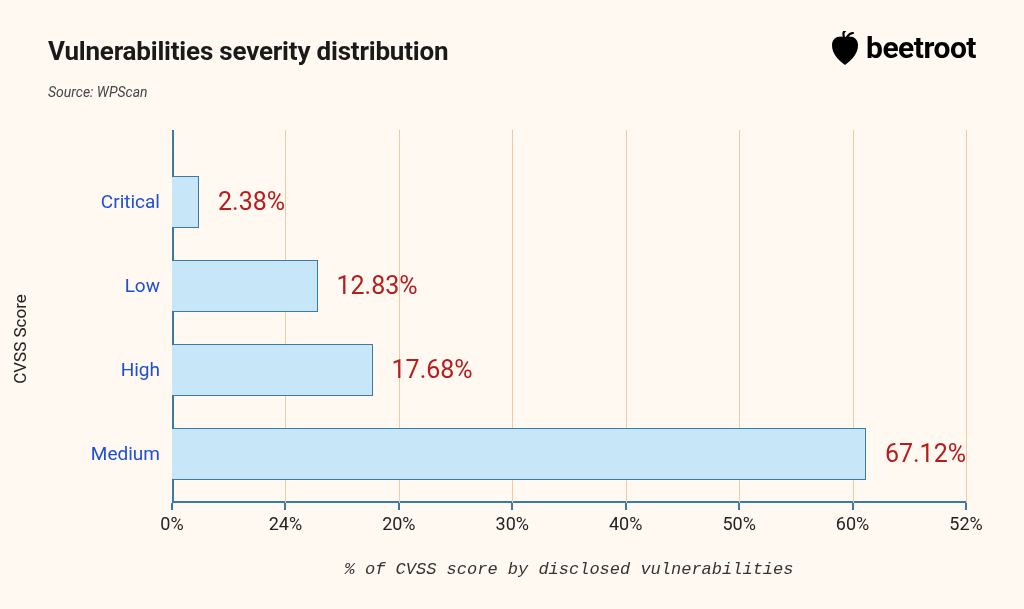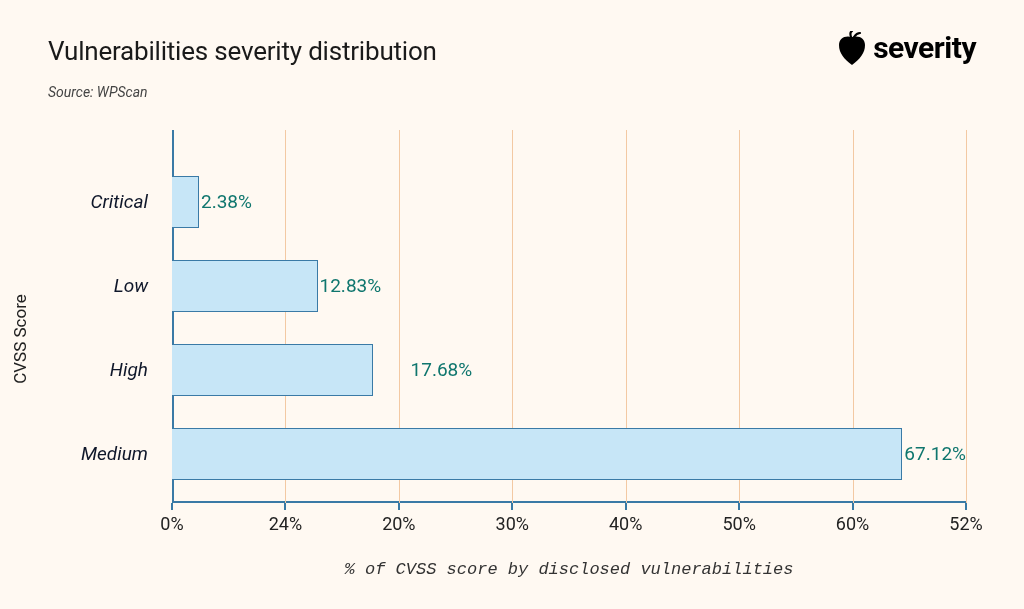--- a/index.html
+++ b/index.html
@@ -13,21 +13,21 @@
   }
   .header {
     display: flex;
     justify-content: space-between;
     align-items: flex-start;
     padding: 36px 48px 0 48px;
   }
   .title-block { }
   .chart-title {
     font-size: 26px;
-    font-weight: 400;
+    font-weight: 700;
     color: #1a1a1a;
     letter-spacing: -0.2px;
   }
   .chart-source {
     font-size: 14px;
     font-style: italic;
     color: #444;
     margin-top: 18px;
   }
   .logo {
@@ -113,52 +113,51 @@
   }
   .row {
     position: absolute;
     left: 0; right: 0;
     display: flex;
     align-items: center;
   }
   .cat-label {
     position: absolute;
     right: 100%;
-    margin-right: 24px;
+    margin-right: 12px;
     font-size: 19px;
-    color: #0f172a;
+    color: #1d4ed8;
     white-space: nowrap;
-    font-style: italic;
   }
   .bar {
     height: 100%;
     background: #c7e6f7;
     border: 1.5px solid #3a7aa6;
     border-left: none;
   }
   .val-label {
-    font-size: 19px;
-    margin-left: 2px;
-    color: #0f766e;
+    font-size: 25px;
+    margin-left: 19px;
+    color: #b91c1c;
   }
 </style>
 </head>
 <body>
 
 <div class="header">
   <div class="title-block">
     <div class="chart-title">Vulnerabilities severity distribution</div>
     <div class="chart-source">Source: WPScan</div>
   </div>
   <div class="logo">
     <svg class="logo-mark" viewBox="0 0 30 34">
       <path d="M15 34 C7 28 2 22 2 14 C2 7 8 4 15 6 C22 4 28 7 28 14 C28 22 23 28 15 34 Z" fill="#000"></path>
       <path d="M14 6 C13 3 13 1 15 0 M17 6 C19 3 21 2 23 2" stroke="#000" stroke-width="2.2" fill="none" stroke-linecap="round"></path>
     </svg>
-    <span class="logo-text">severity</span>
+    <span class="logo-text">beetroot</span>
   </div>
 </div>
 
 <div class="chart-wrap">
   <div class="y-axis-label">CVSS Score</div>
   <div class="x-axis-label">% of CVSS score by disclosed vulnerabilities</div>
 
   <div class="plot" id="plot">
     <div class="axis-line-y"></div>
     <div class="axis-line-x"></div>
@@ -188,21 +187,21 @@
       <div class="row" style="top: 12.275%; height: 13.95%;">
         <div class="cat-label">Critical</div>
         <div class="bar" style="width: 3.4%; background: rgb(199, 230, 247); border-color: rgb(58, 122, 166);"></div>
         <div class="val-label">2.38%</div>
       </div>
       <div class="row" style="top: 34.775%; height: 13.95%;">
         <div class="cat-label">Low</div>
         <div class="bar" style="width: 18.3286%; background: rgb(199, 230, 247); border-color: rgb(58, 122, 166);"></div>
         <div class="val-label">12.83%</div>
       </div>
-      <div class="row" style="top: 57.275%; height: 13.95%; gap: 36px;">
+      <div class="row" style="top: 57.275%; height: 13.95%;">
         <div class="cat-label">High</div>
         <div class="bar" style="width: 25.2571%; background: rgb(199, 230, 247); border-color: rgb(58, 122, 166);"></div>
         <div class="val-label">17.68%</div>
       </div>
       <div class="row" style="top: 79.775%; height: 13.95%;">
         <div class="cat-label">Medium</div>
         <div class="bar" style="width: 95.8857%; background: rgb(199, 230, 247); border-color: rgb(58, 122, 166);"></div>
         <div class="val-label">67.12%</div>
       </div>
     </div>

